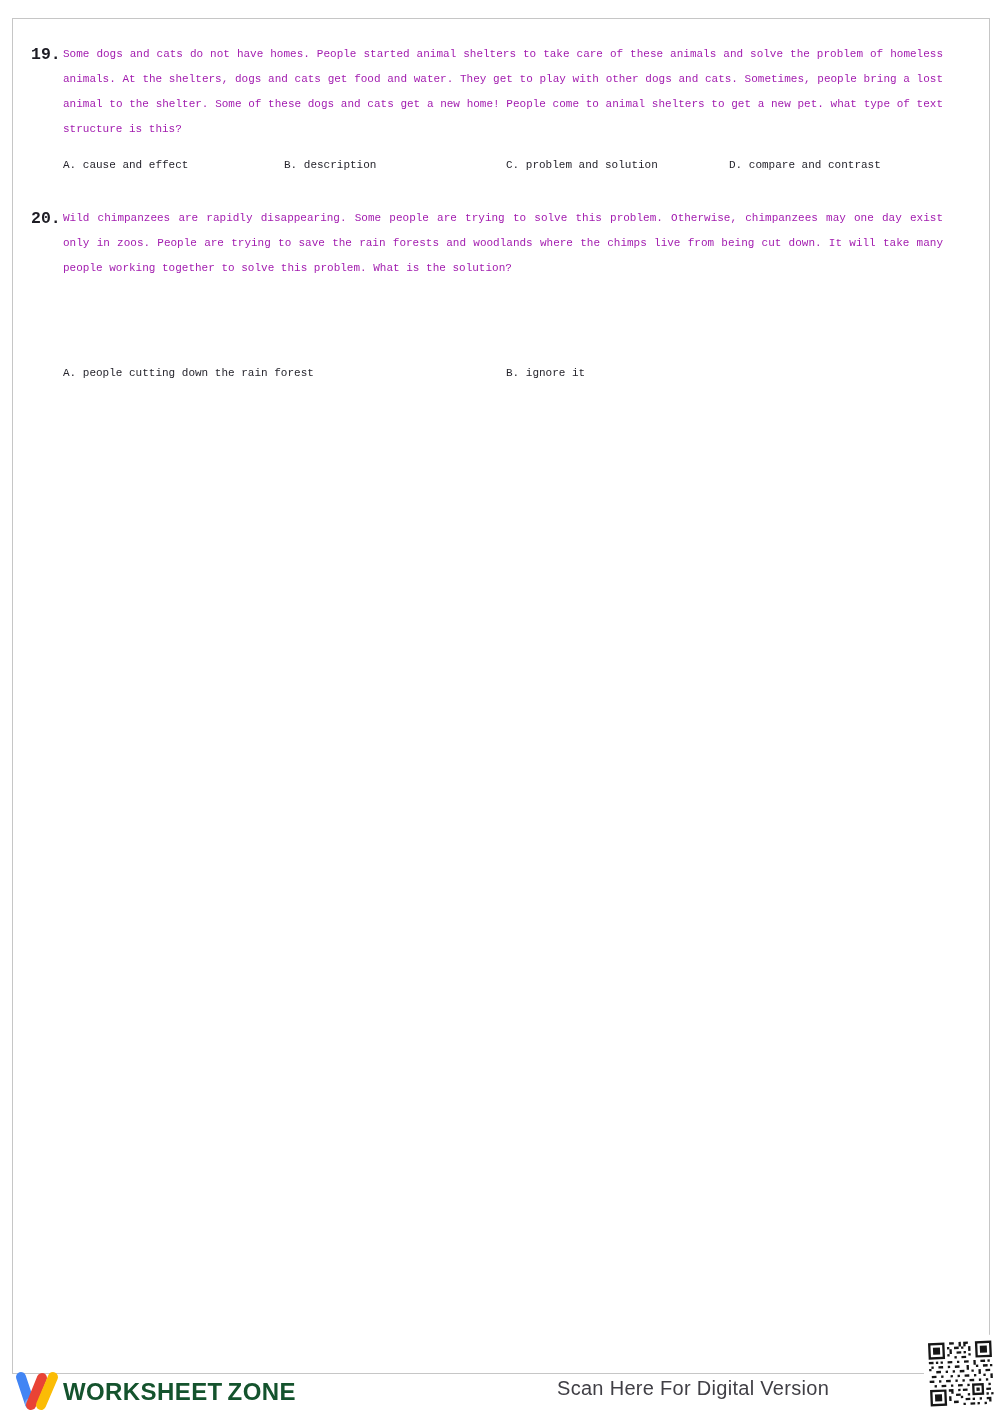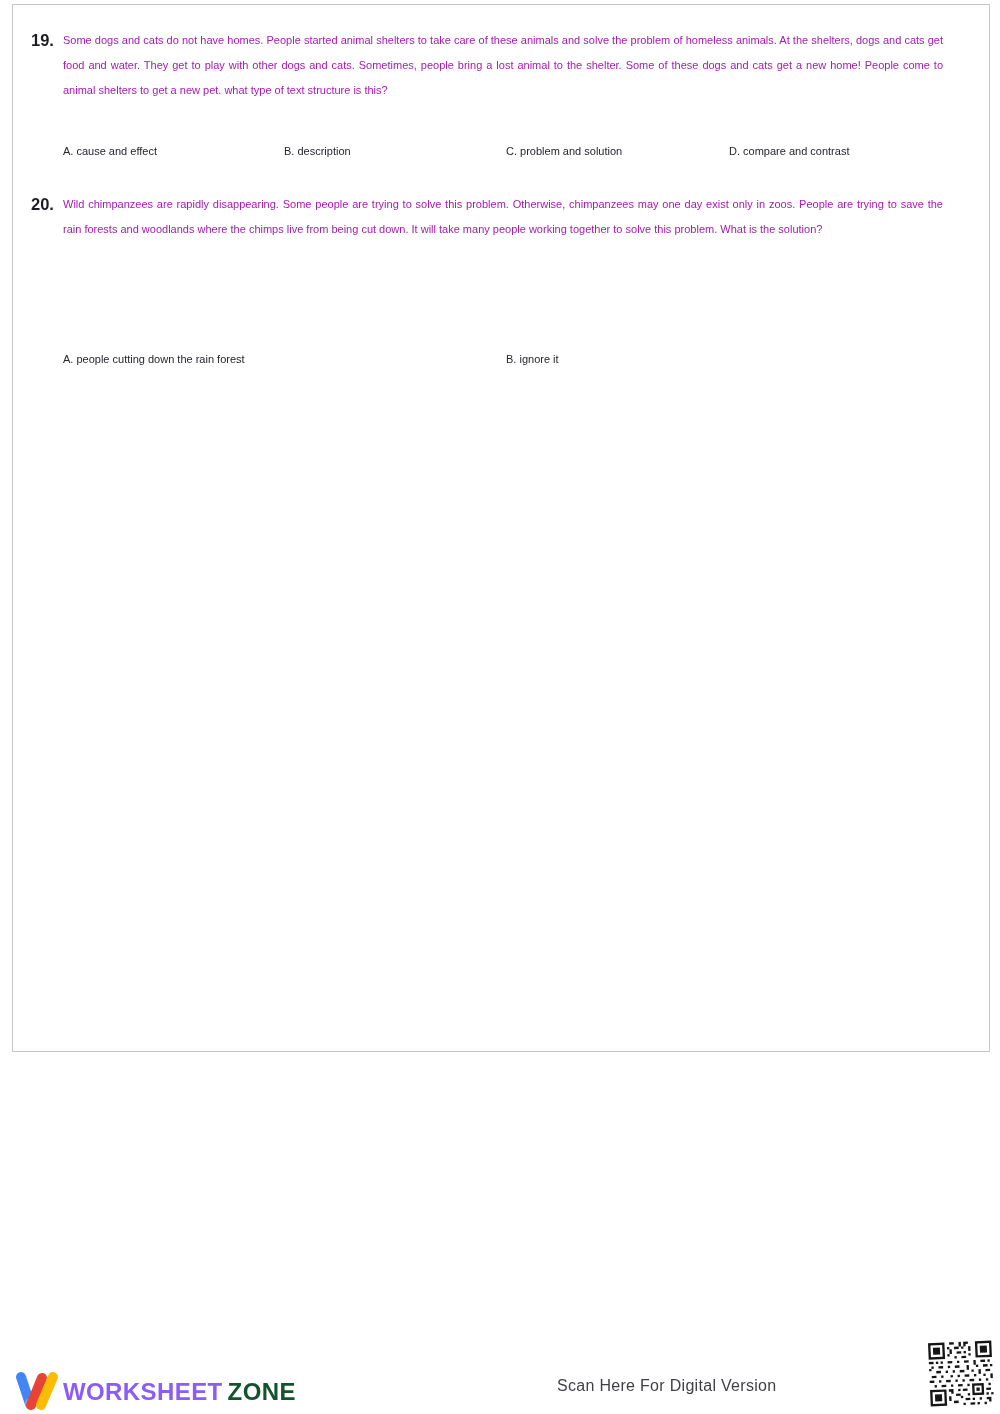--- a/index.html
+++ b/index.html
@@ -9,25 +9,26 @@
     width: 1000px;
     height: 1414px;
     background: #ffffff;
     font-family: "Liberation Sans", sans-serif;
     color: #26252d;
     overflow: hidden;
   }
   .frame {
     position: absolute;
     left: 12px;
-    top: 4px;
+    top: 18px;
     width: 978px;
-    height: 1048px;
+    height: 1356px;
     border: 1px solid #c6c6c6;
     background: #ffffff;
+    font-family: Liberation Mono, monospace;
   }
   .question {
     position: absolute;
     left: 18px;
     width: 912px;
     display: flex;
   }
   .q19 { top: 23px; }
   .q20 { top: 187px; }
   .qnum {
@@ -73,27 +74,27 @@
   }
   .brand-text {
     position: absolute;
     left: 63px;
     top: 1378px;
     font-size: 24px;
     font-weight: bold;
     letter-spacing: 0.4px;
     white-space: nowrap;
   }
-  .brand-worksheet { color: #8b5cf6; }
+  .brand-worksheet { color: #14532d; }
   .brand-zone { color: #14532d; margin-left: 5px; }
   .scan-text {
     position: absolute;
     left: 557px;
     top: 1377px;
-    font-size: 16px;
+    font-size: 20px;
     font-weight: 500;
     letter-spacing: 0.3px;
     color: #403f45;
     white-space: nowrap;
   }
   .qr-wrap {
     position: absolute;
     left: 924px;
     top: 1336px;
     width: 74px;

